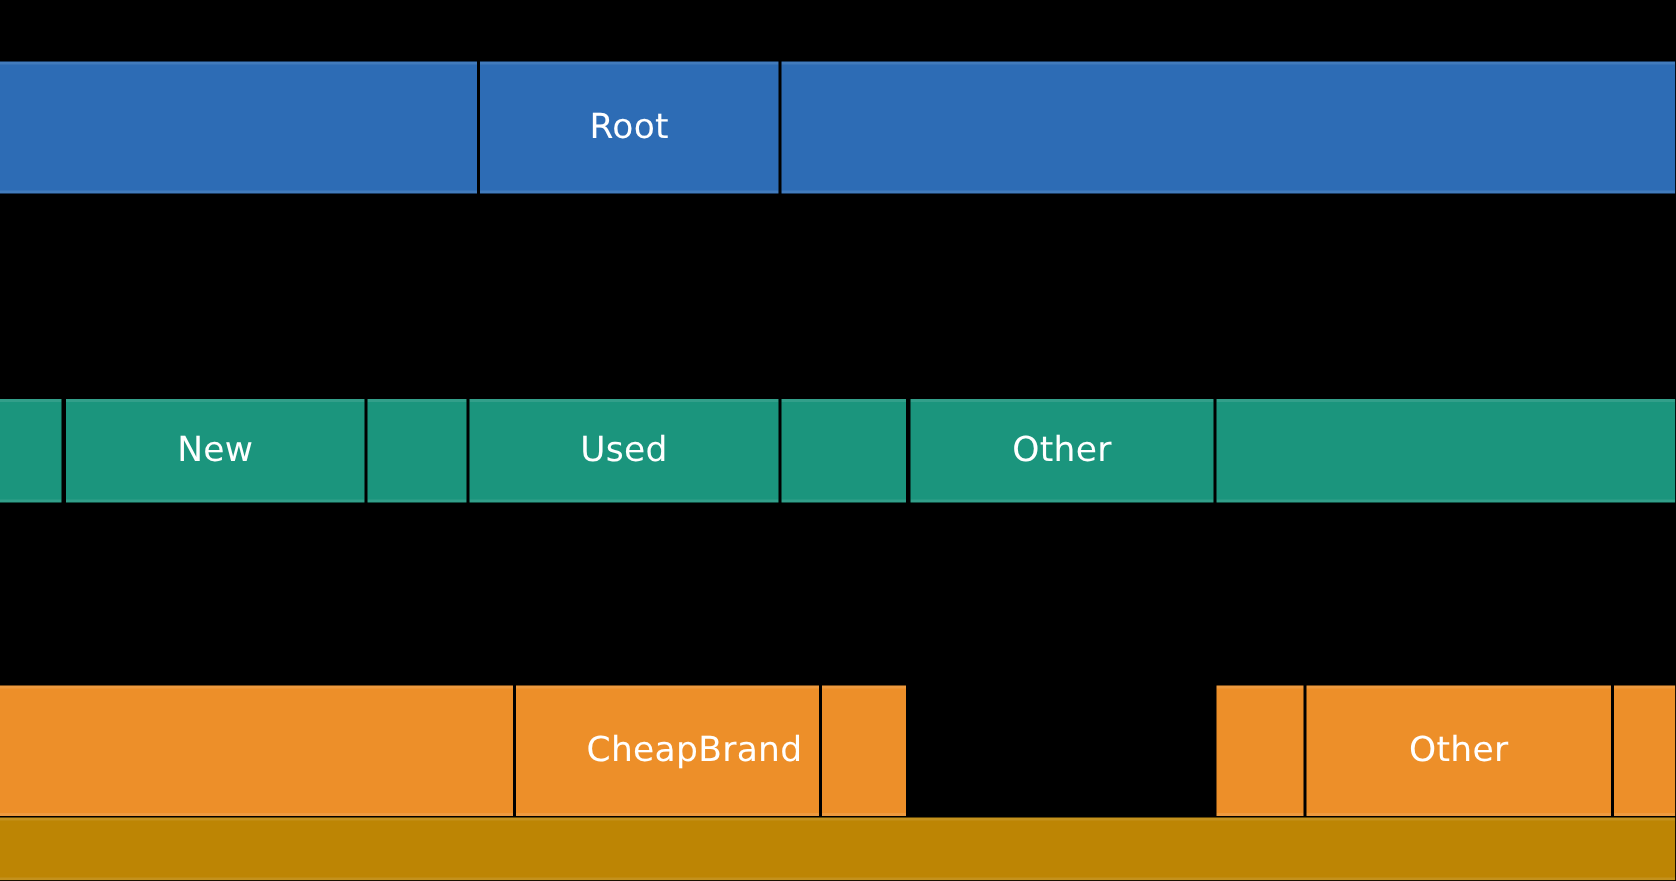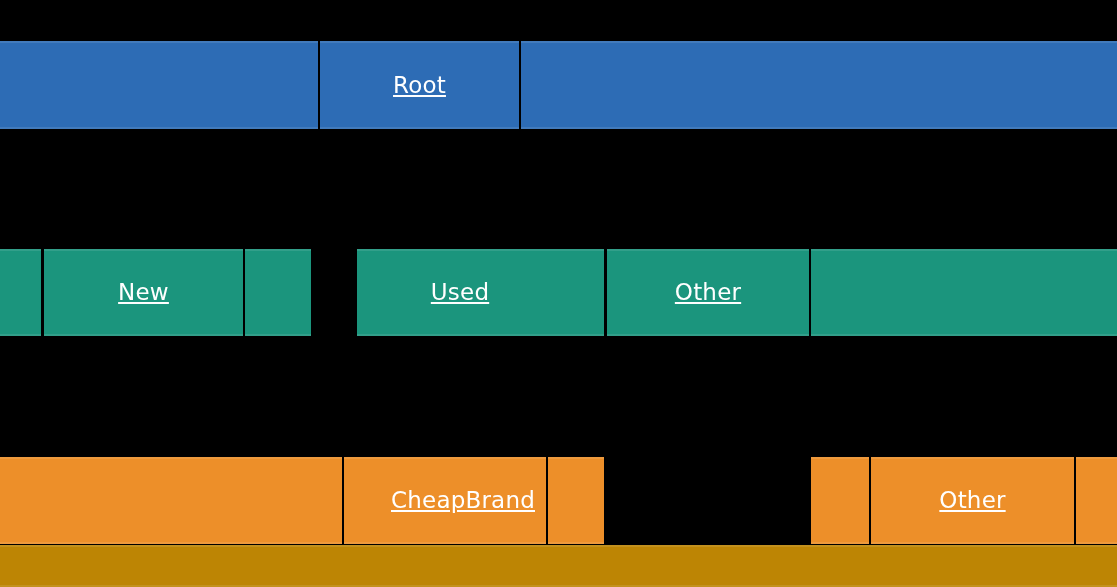--- a/index.html
+++ b/index.html
@@ -34,21 +34,20 @@
     overflow: hidden;
   }
   .node-label {
     color: #ffffff;
     font-size: 23px;
     font-weight: 400;
     line-height: 1;
     white-space: nowrap;
     letter-spacing: 0.2px;
     user-select: none;
-    text-decoration: underline;
   }
   
   .band-root   { top: 41px;  height: 88px; }
   .band-cond   { top: 249px; height: 87px; }
   .band-brand  { top: 457px; height: 87px; }
   .band-leaf   { top: 545px; height: 42px; }
 
   
   .seam-top {
     position: absolute;
@@ -78,35 +77,35 @@
       <div class="node" style="left: 320px; width: 199px; background: rgb(45, 108, 181);">
         <span class="seam-top" style="left: 0px; right: 0px;"></span>
         <span class="seam-bottom" style="left: 0px; right: 0px;"></span>
         <span class="node-label" style="color: rgb(255, 255, 255);">Root</span>
       </div>
       <div class="node" style="left: 521px; width: 596px; background: rgb(45, 108, 181);">
         <span class="seam-top" style="left: 0px; right: 0px;"></span>
         <span class="seam-bottom" style="left: 0px; right: 0px;"></span>
       </div>
     </div>
-  <div class="band band-cond" style="top: 249px; height: 87px;">
+  <div class="band band-cond" style="top: 266px; height: 69px;">
       <div class="node" style="left: 0px; width: 41px; background: rgb(27, 149, 125);">
         <span class="seam-top" style="left: 0px; right: 0px;"></span>
         <span class="seam-bottom" style="left: 0px; right: 0px;"></span>
       </div>
       <div class="node" style="left: 44px; width: 199px; background: rgb(27, 149, 125);">
         <span class="seam-top" style="left: 0px; right: 0px;"></span>
         <span class="seam-bottom" style="left: 0px; right: 0px;"></span>
         <span class="node-label" style="color: rgb(255, 255, 255);">New</span>
       </div>
       <div class="node" style="left: 245px; width: 66px; background: rgb(27, 149, 125);">
         <span class="seam-top" style="left: 0px; right: 0px;"></span>
         <span class="seam-bottom" style="left: 0px; right: 0px;"></span>
       </div>
-      <div class="node" style="left: 313px; width: 206px; background: rgb(27, 149, 125); margin-left: 44px;">
+      <div class="node" style="left: 313px; width: 206px; background: rgb(27, 149, 125);">
         <span class="seam-top" style="left: 0px; right: 0px;"></span>
         <span class="seam-bottom" style="left: 0px; right: 0px;"></span>
         <span class="node-label" style="color: rgb(255, 255, 255);">Used</span>
       </div>
       <div class="node" style="left: 521px; width: 83px; background: rgb(27, 149, 125);">
         <span class="seam-top" style="left: 0px; right: 0px;"></span>
         <span class="seam-bottom" style="left: 0px; right: 0px;"></span>
       </div>
       <div class="node" style="left: 607px; width: 202px; background: rgb(27, 149, 125);">
         <span class="seam-top" style="left: 0px; right: 0px;"></span>

